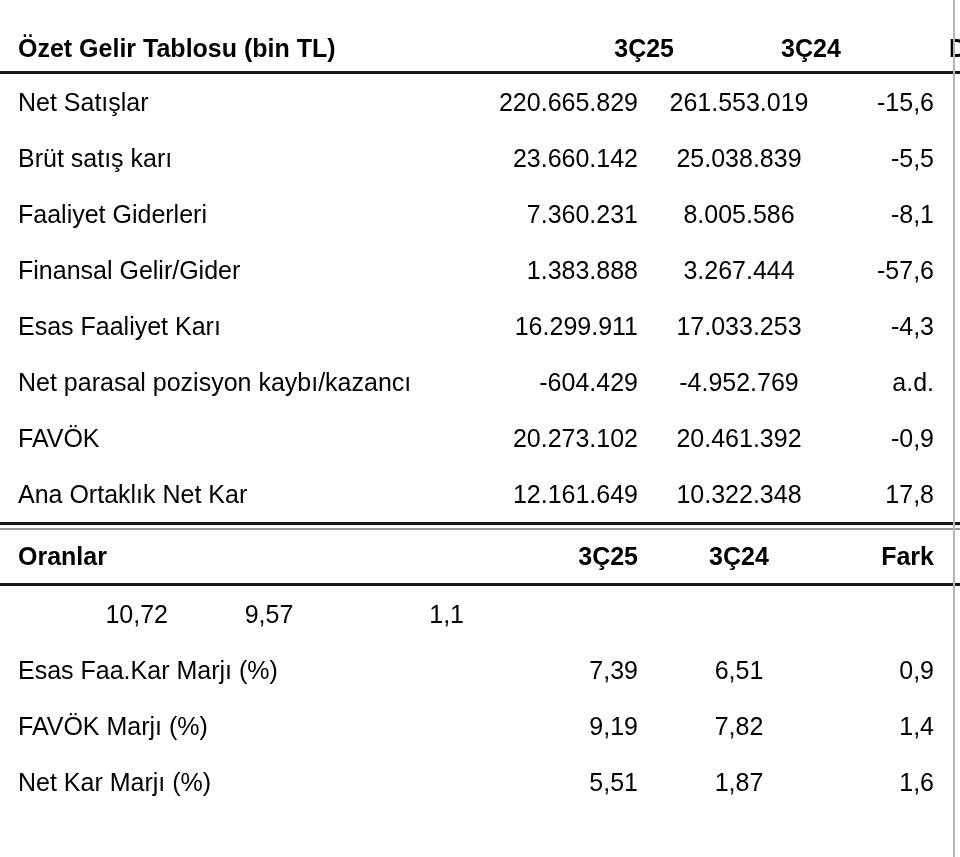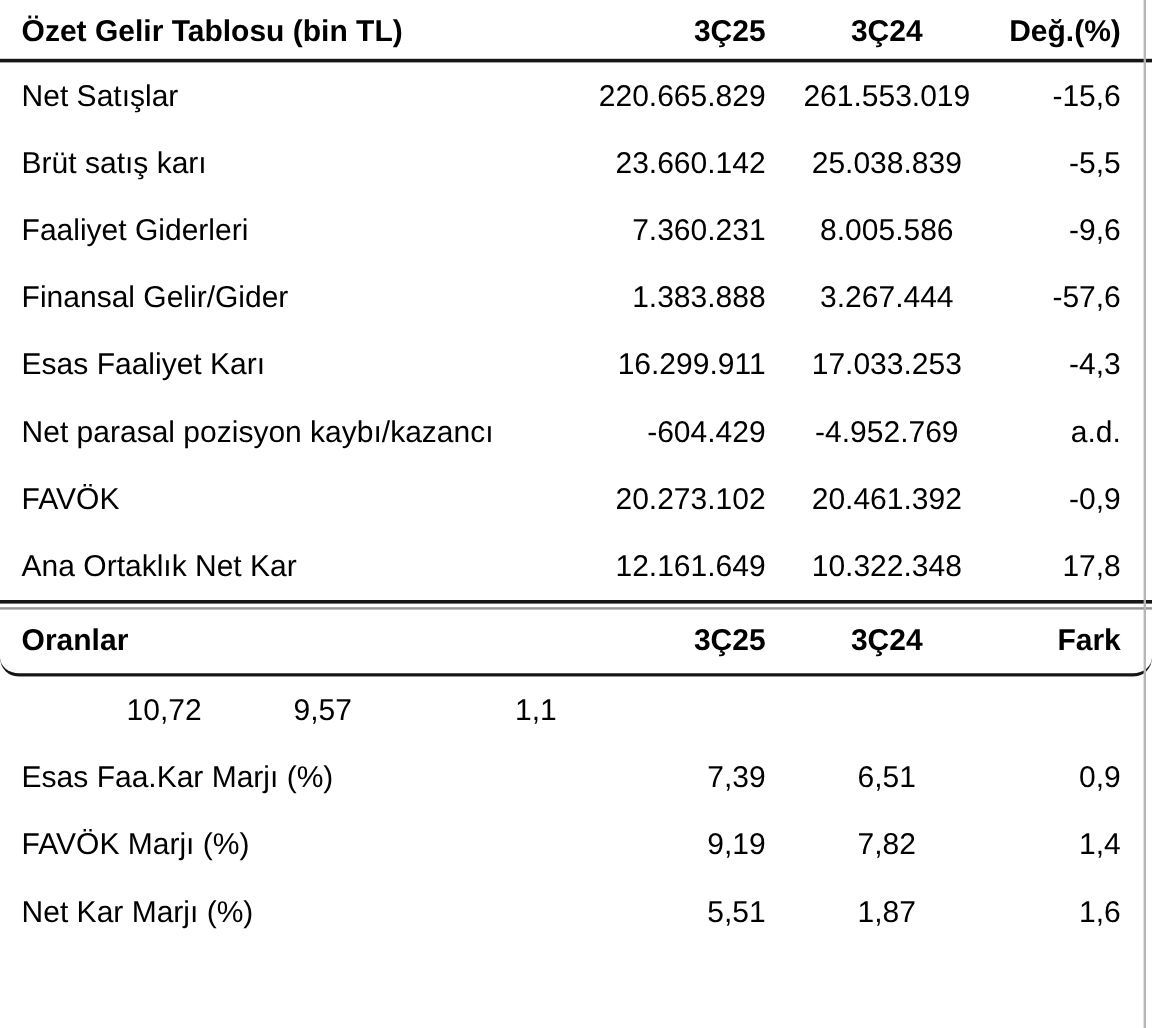--- a/index.html
+++ b/index.html
@@ -20,28 +20,28 @@
 
   .row{display:flex;align-items:center;height:56px;font-size:25px;}
   .cell{box-sizing:border-box;white-space:nowrap;overflow:hidden;}
   .c-label{flex:0 0 470px;padding-left:18px;text-align:left;}
   .c-q25  {flex:0 0 188px;padding-right:20px;text-align:right;}
   .c-q24  {flex:0 0 182px;padding-right:20px;text-align:center;}
   .c-chg  {flex:0 0 114px;padding-right:20px;text-align:right;}
 
   .header-row{font-weight:bold;}
   .header-row.first{
-    height:52px;align-items:flex-end;padding-bottom:8px;
-    border-bottom:3px solid #161616;box-sizing:border-box;
+    height:74px;align-items:flex-end;padding-bottom:8px;
+    border-bottom:3px solid #161616;box-sizing:border-box;gap:36px;
   }
   .section-1{border-bottom:3px solid #161616;}
   .thin-rule{height:2px;background:#969696;margin-top:3px;}
   .header-row.second{
     height:56px;align-items:center;
-    border-bottom:3px solid #161616;box-sizing:border-box;border-radius:16px;
+    border-bottom:3px solid #161616;box-sizing:border-box;
   }
 </style>
 </head>
 <body>
 
 <div class="sheet">
   <div class="edge-line"></div>
 
   <div>
     <div class="row header-row first">
@@ -61,21 +61,21 @@
       <div class="row">
         <div class="cell c-label">Brüt satış karı</div>
         <div class="cell c-q25">23.660.142</div>
         <div class="cell c-q24">25.038.839</div>
         <div class="cell c-chg">-5,5</div>
       </div>
       <div class="row">
         <div class="cell c-label">Faaliyet Giderleri</div>
         <div class="cell c-q25">7.360.231</div>
         <div class="cell c-q24">8.005.586</div>
-        <div class="cell c-chg">-9,6</div>
+        <div class="cell c-chg">-8,1</div>
       </div>
       <div class="row">
         <div class="cell c-label">Finansal Gelir/Gider</div>
         <div class="cell c-q25">1.383.888</div>
         <div class="cell c-q24">3.267.444</div>
         <div class="cell c-chg">-57,6</div>
       </div>
       <div class="row">
         <div class="cell c-label">Esas Faaliyet Karı</div>
         <div class="cell c-q25">16.299.911</div>

